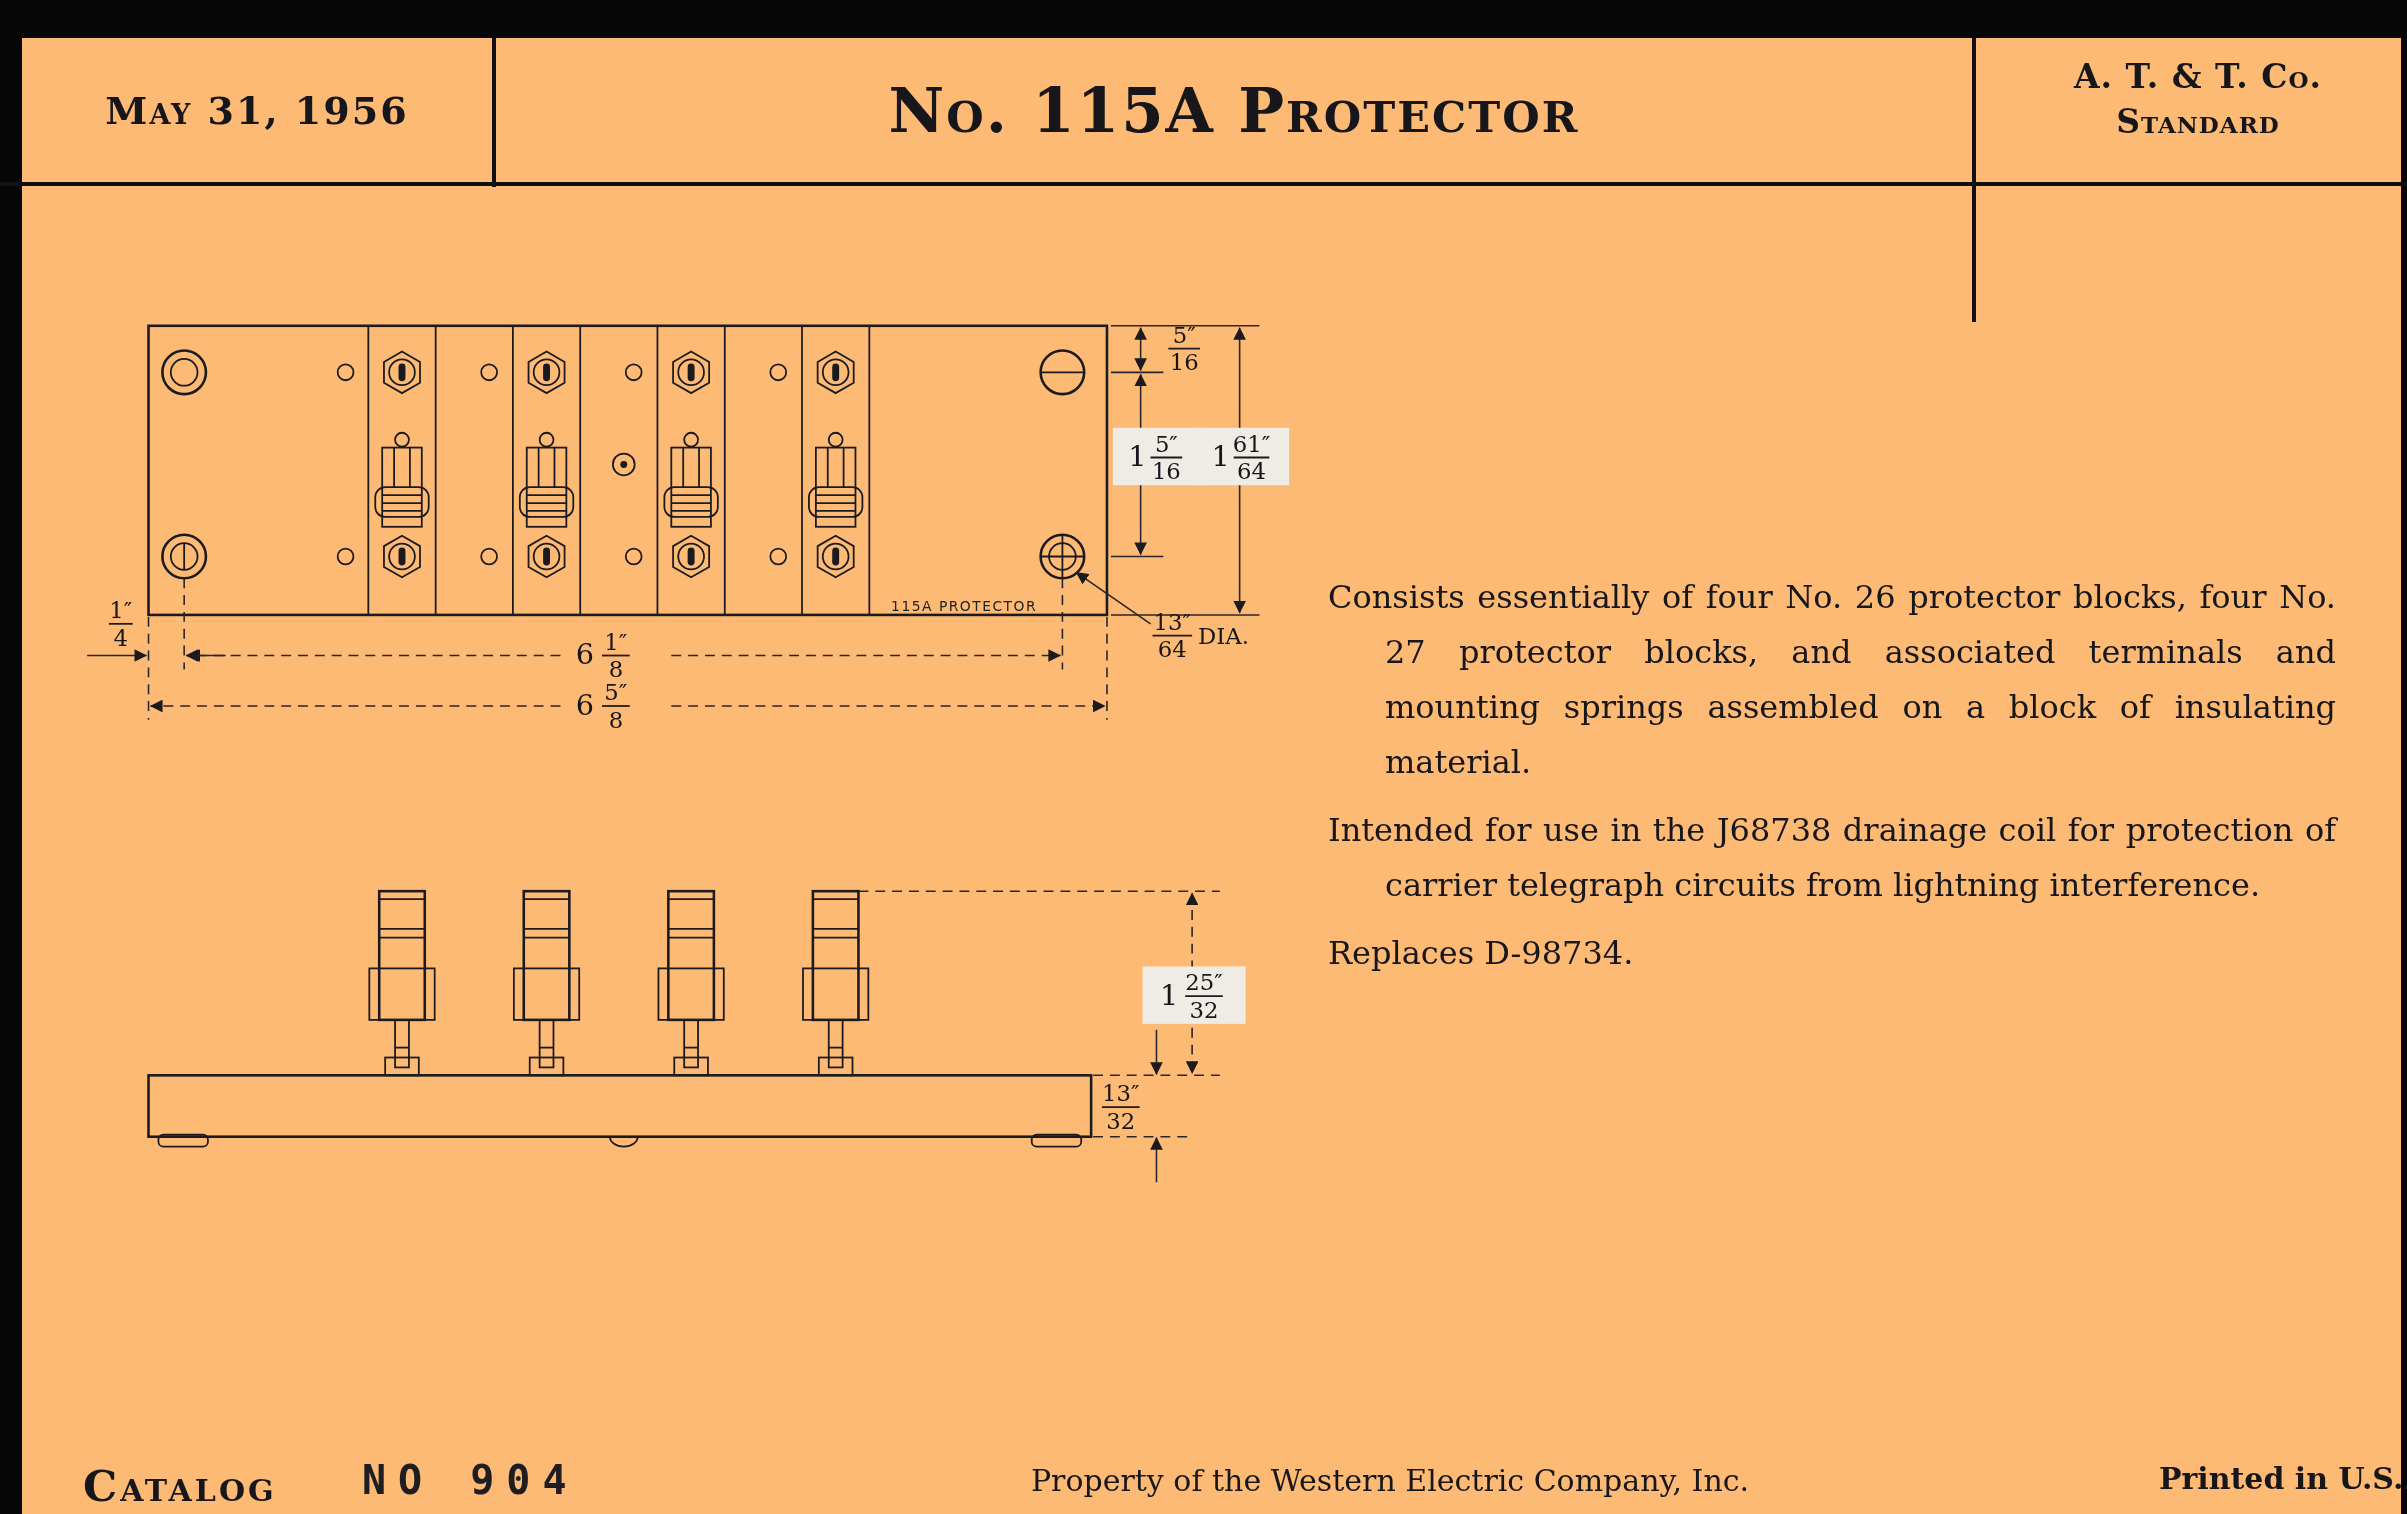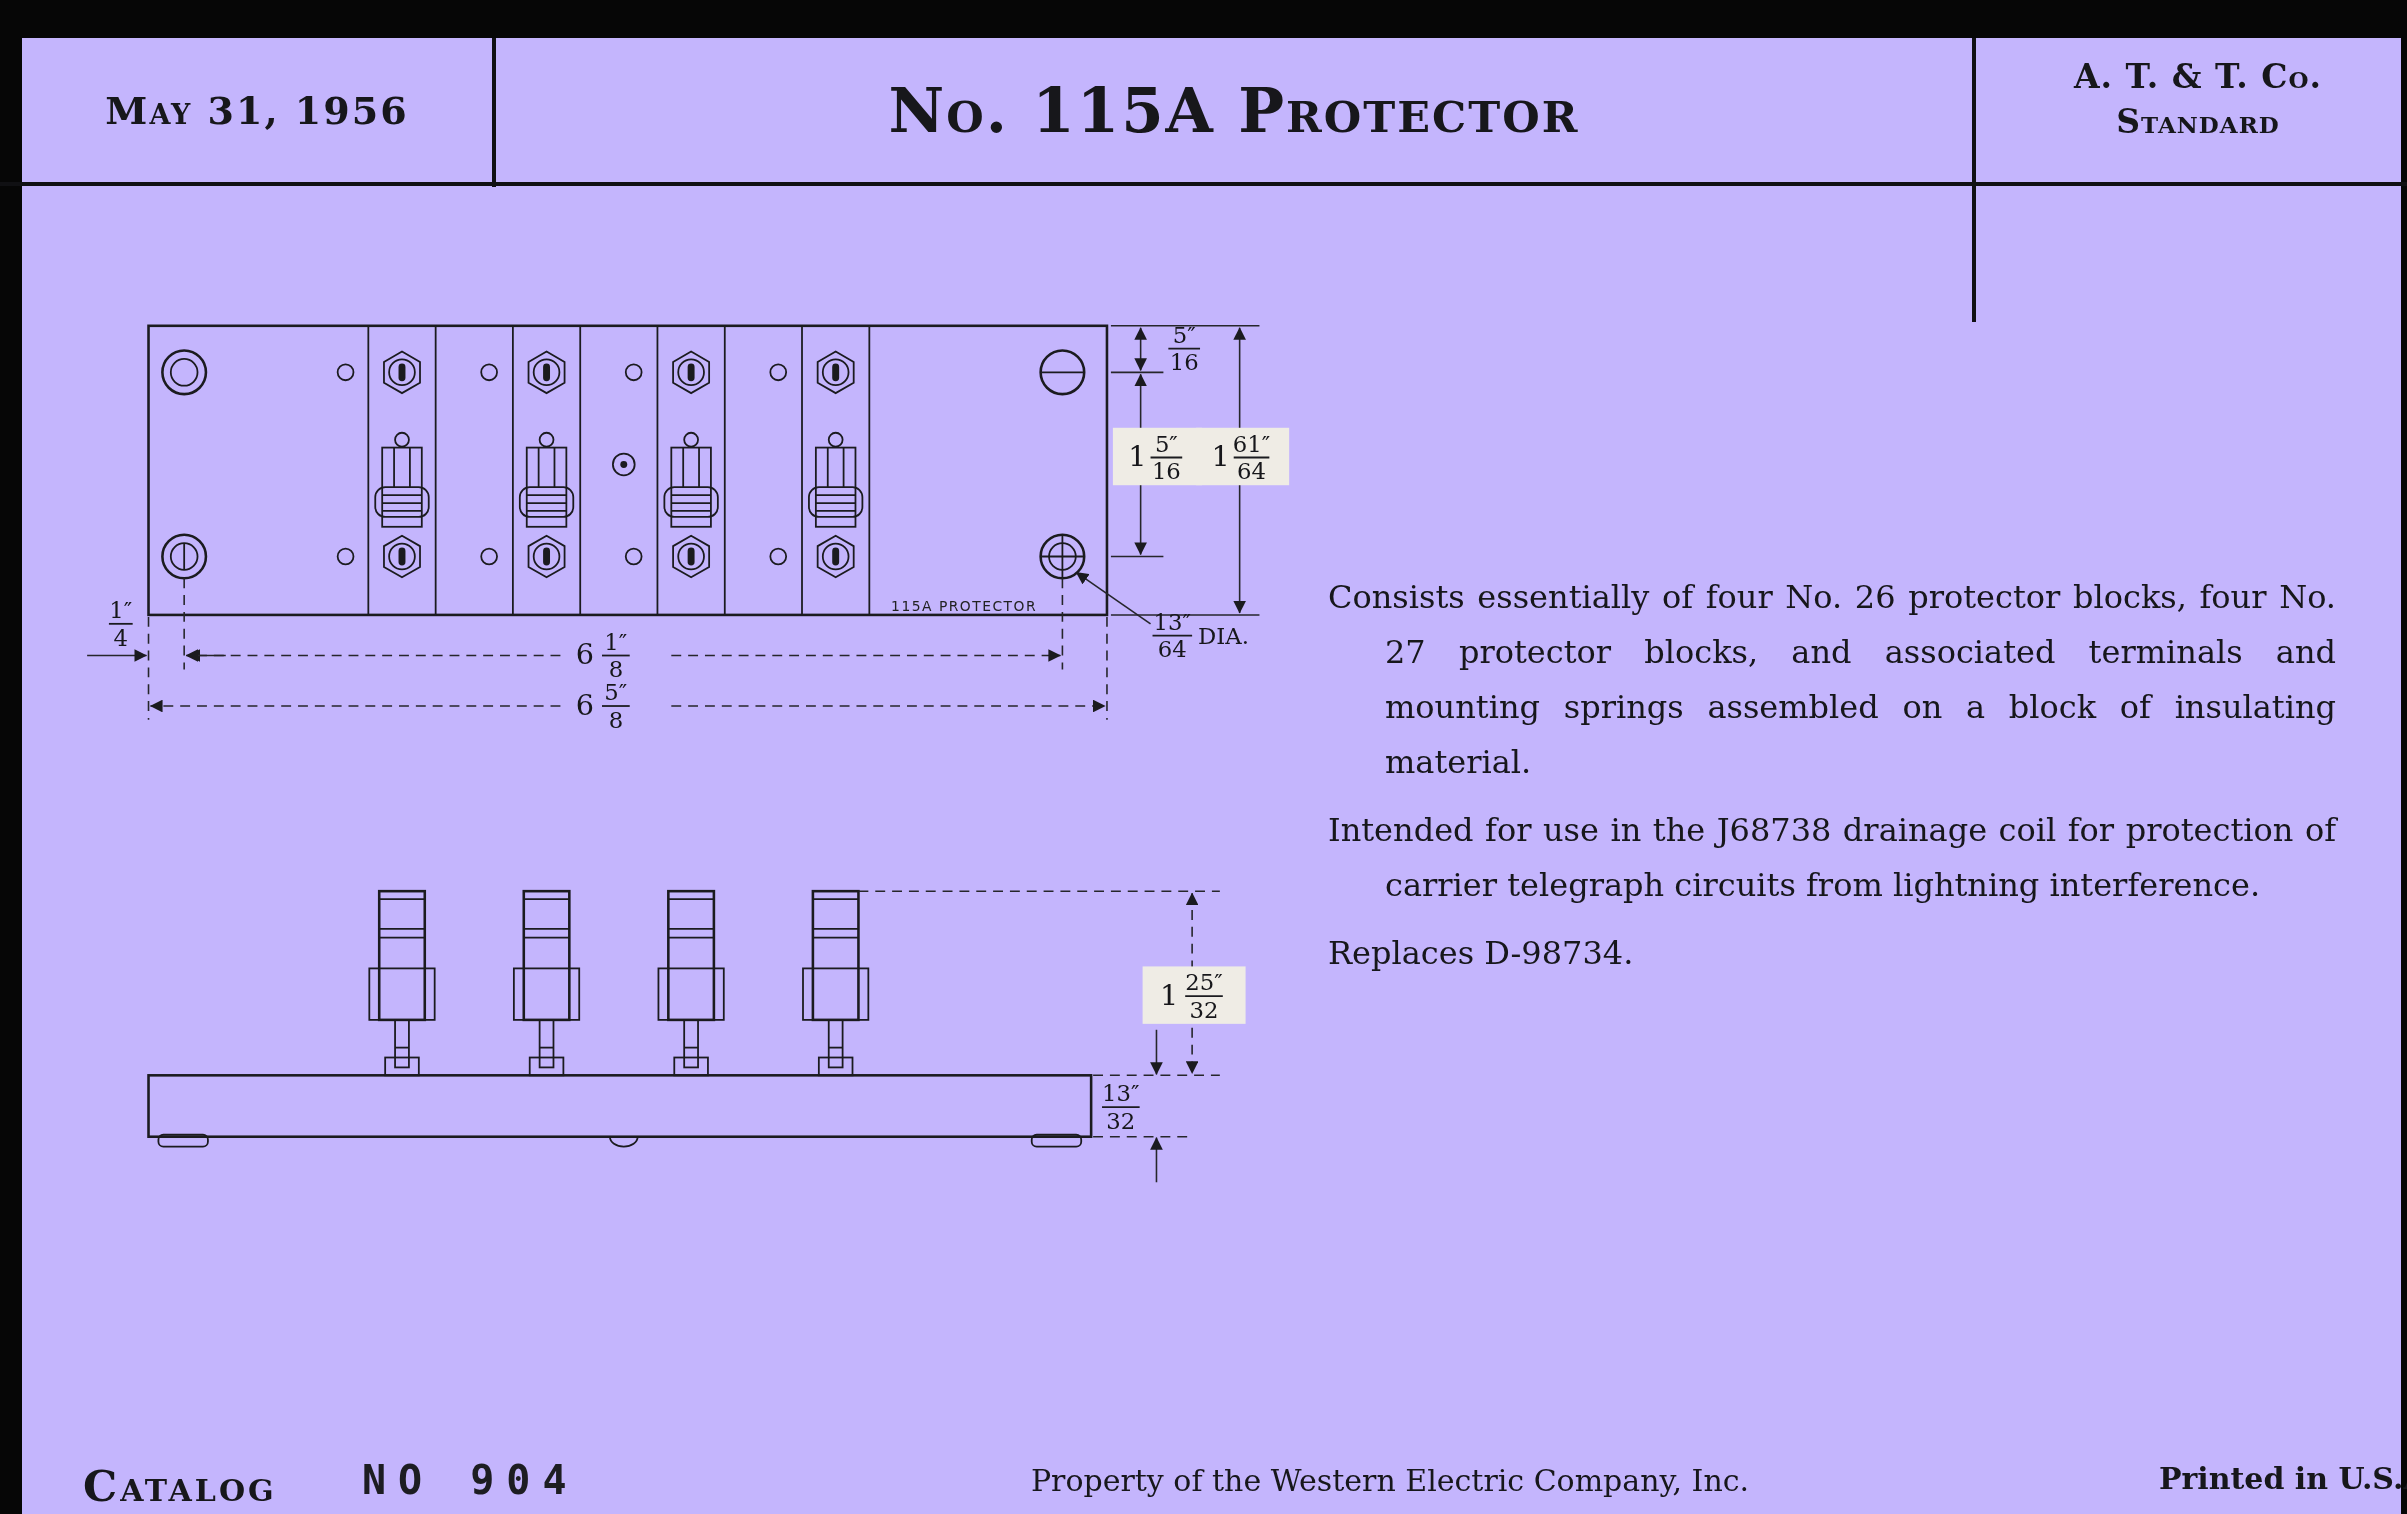--- a/index.html
+++ b/index.html
@@ -1,18 +1,18 @@
 <!DOCTYPE html>
 <html lang="en"><head>
 <meta charset="utf-8">
 <style>
   html,body { margin:0; padding:0; background:#efece5; }
   .page {
     position:relative; width:2408px; height:1515px; overflow:hidden;
-    background:#c4b5fd; color:#17171b;
+    background:#fdba74; color:#17171b;
     font-family:"DejaVu Serif", serif;
   }
   
   .bar-top    { position:absolute; left:0; top:0; width:2408px; height:38px; background:#060606; }
   .bar-left   { position:absolute; left:0; top:0; width:22px; height:1515px; background:#060606; }
   .bar-right  { position:absolute; right:0; top:0; width:7px; height:1515px; background:#060606; }
 
   
   .rule-h  { position:absolute; left:0; top:182px; width:2408px; height:4px; background:#101013; }
   .rule-v1 { position:absolute; left:492px;  top:38px; width:4px; height:149px; background:#101013; }

